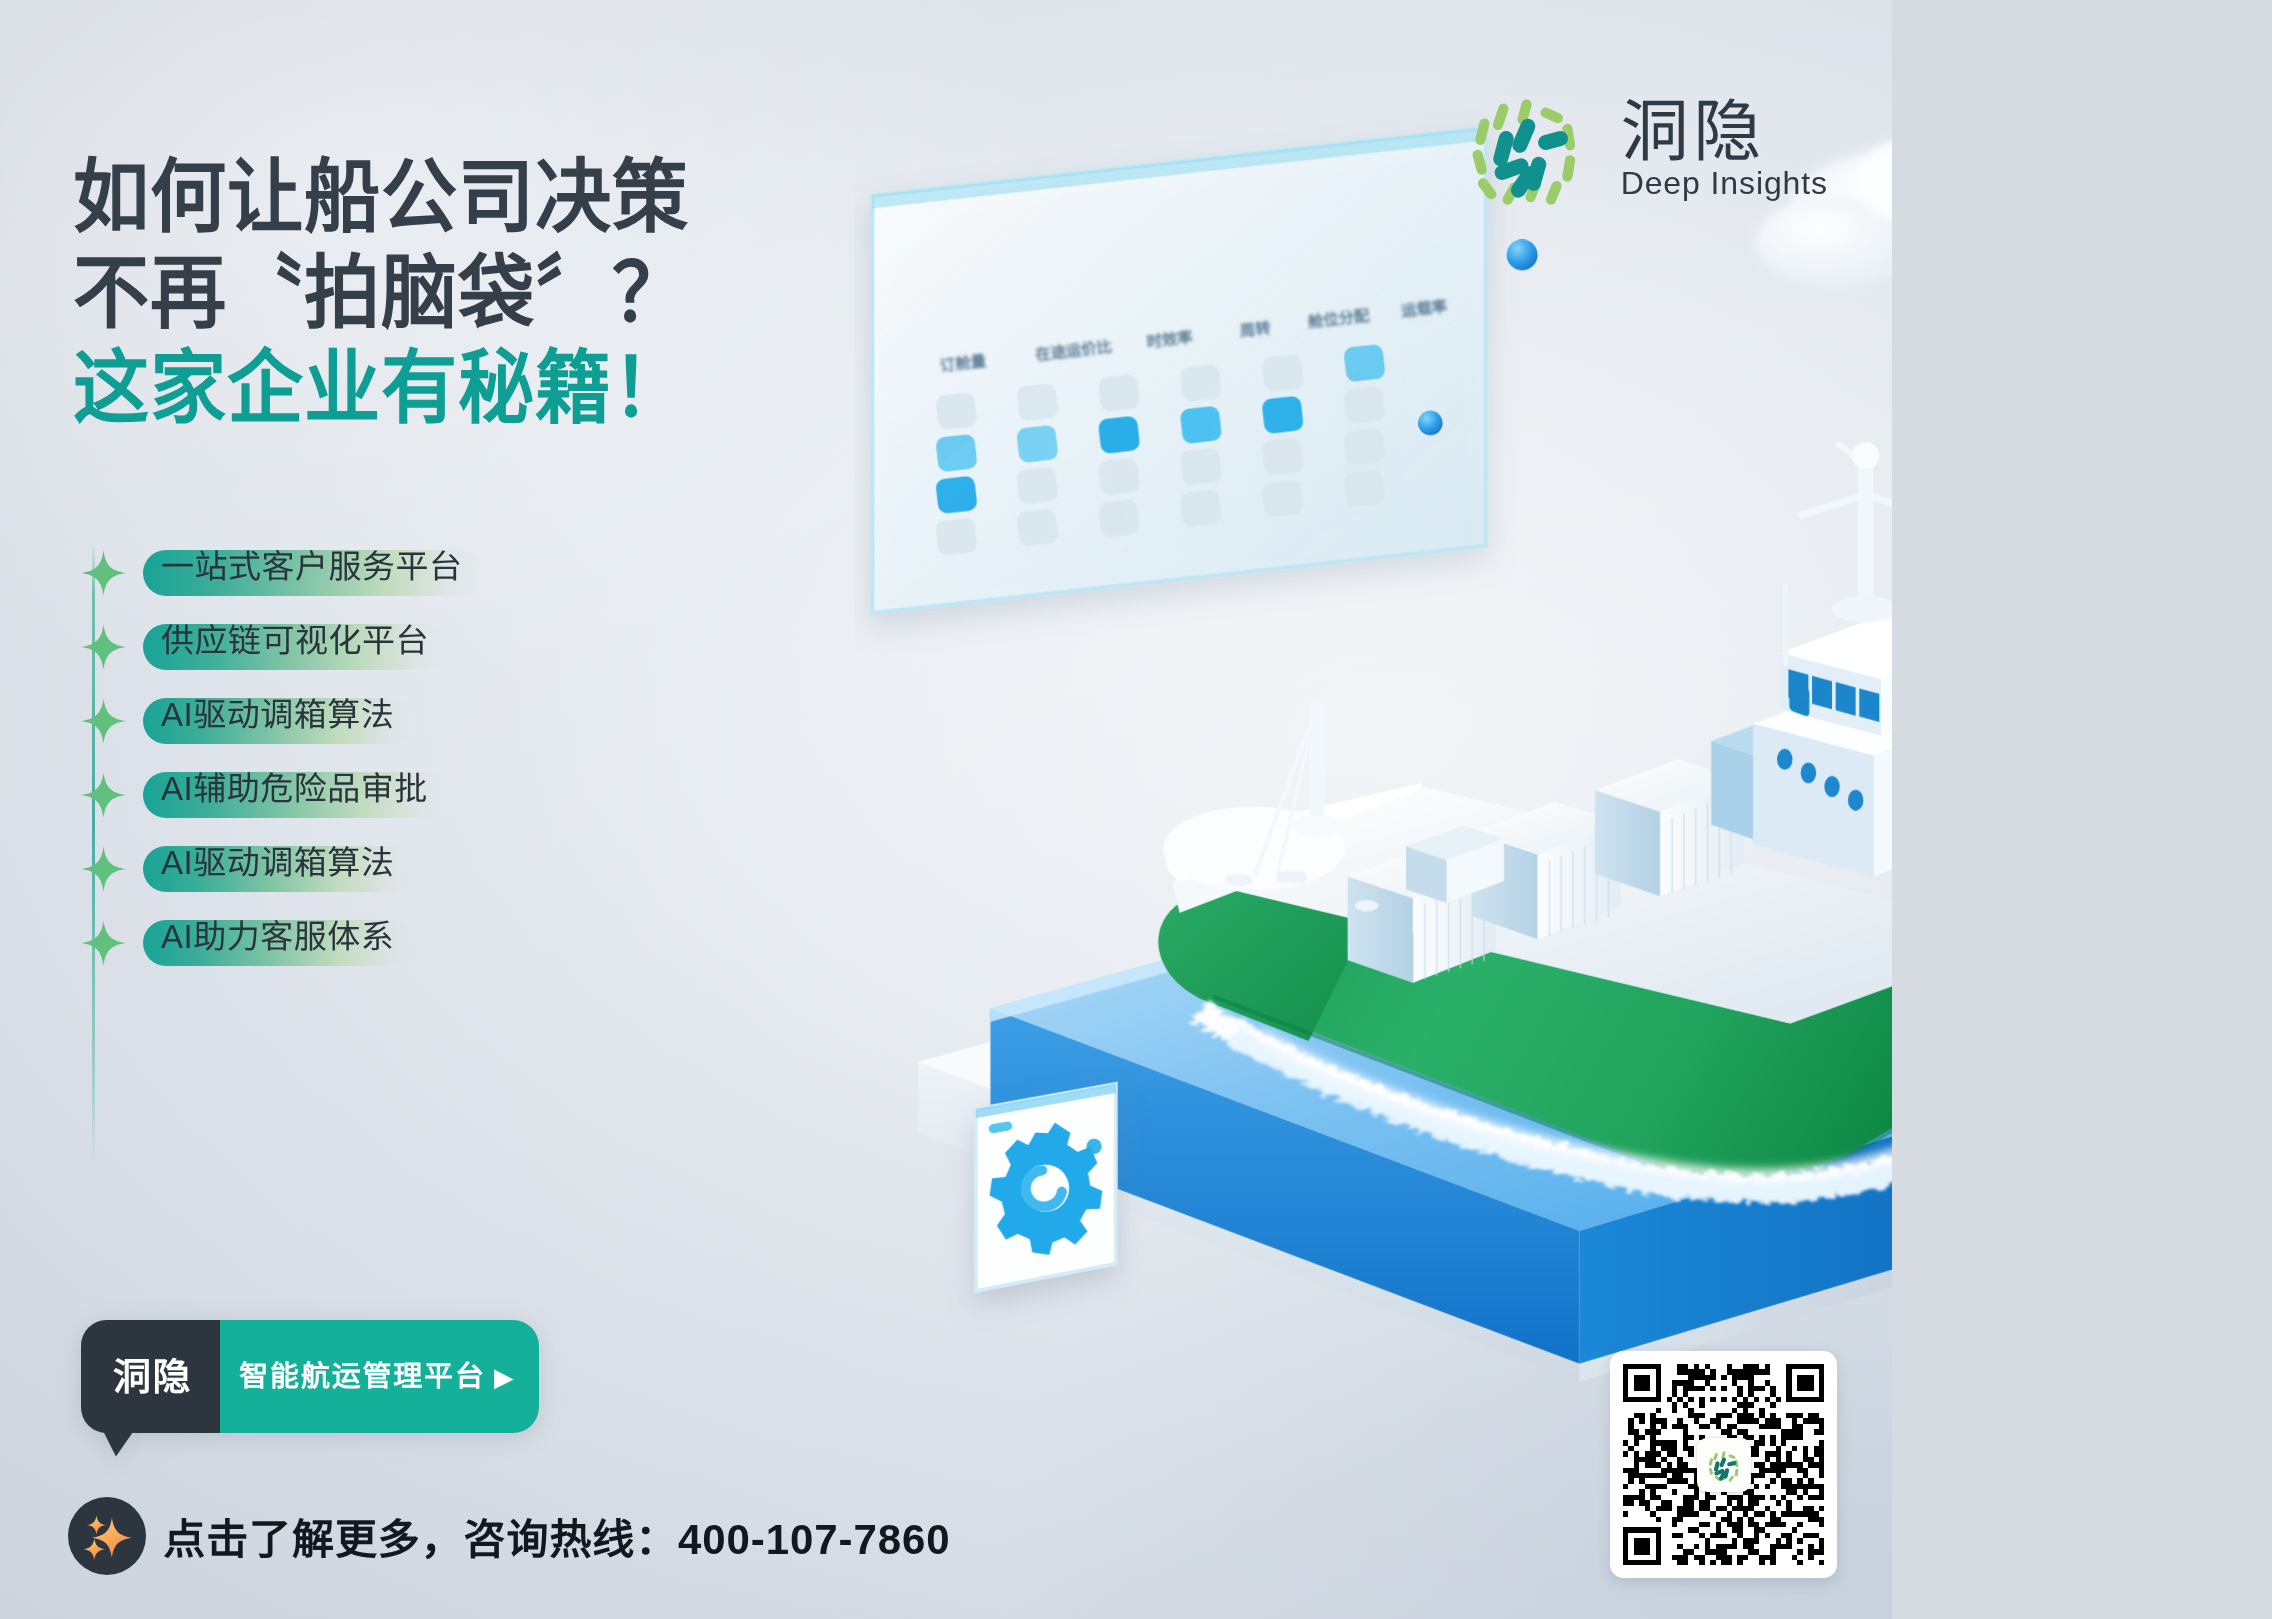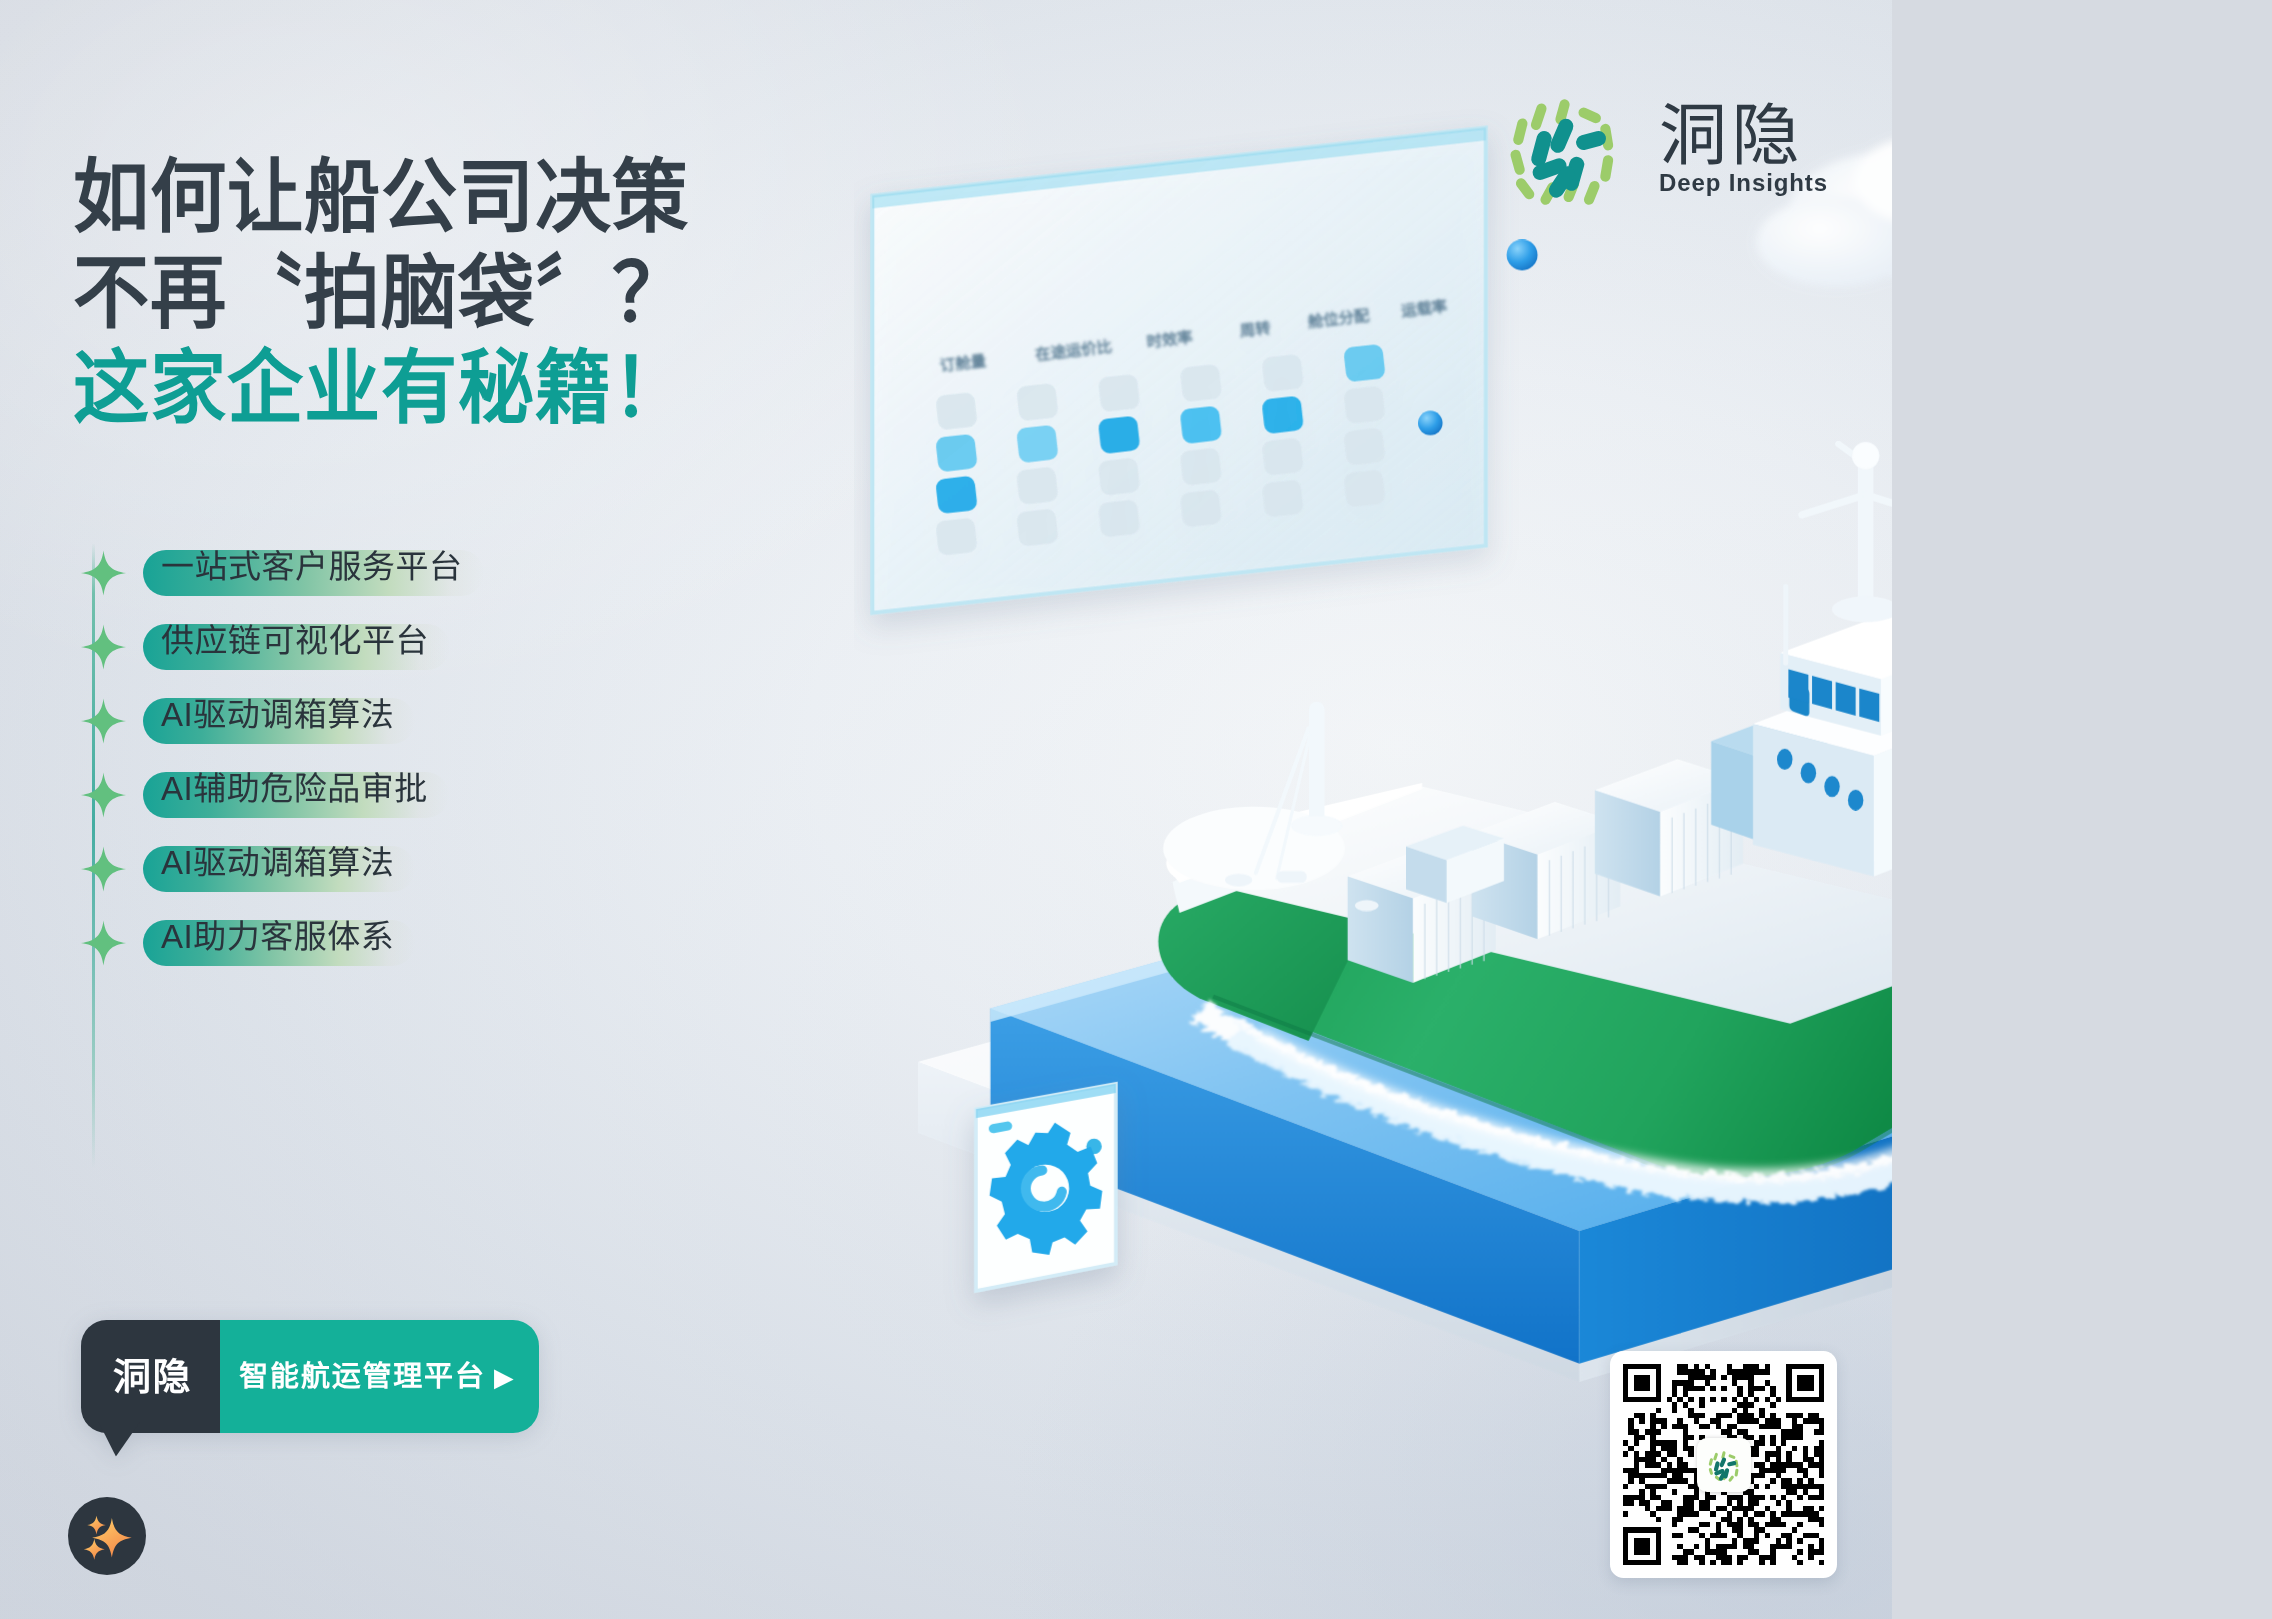--- a/index.html
+++ b/index.html
@@ -123,21 +123,21 @@
   }
   .hotline-text{
     font-size:42px;font-weight:700;color:#11181e;letter-spacing:0.9px;white-space:nowrap;
   }
 
   
   .logo{position:absolute;right:64px;top:80px;display:flex;align-items:center;gap:21px;}
   .logo-mark{width:136px;height:136px;flex:none;}
   .logo-words{display:flex;flex-direction:column;justify-content:center;gap:2.7px;}
   .logo-cn{font-size:68px;font-weight:500;color:#2f3a44;letter-spacing:4.5px;line-height:1;}
-  .logo-en{font-size:24px;font-weight:700;color:#2f3a44;letter-spacing:0.9px;line-height:1;
+  .logo-en{font-size:32px;font-weight:400;color:#2f3a44;letter-spacing:0.9px;line-height:1;
            text-align:right;}
 
   
   .qr-wrap{
     position:absolute;right:55px;bottom:41px;
     width:227px;height:227px;background:#ffffff;border-radius:13.6px;
     padding:12.7px;box-shadow:0 4.5px 13.6px rgba(70,90,115,.16);
   }
   .qr-canvas{position:relative;width:100%;height:100%;}
   .qr-logo{
@@ -616,20 +616,21 @@
           <linearGradient id="spg" x1="0" y1="0" x2="0.6" y2="1">
             <stop offset="0" stop-color="#ffd36b"></stop>
             <stop offset="1" stop-color="#f58a4a"></stop>
           </linearGradient>
         </defs>
         <path d="M58 18 C62 42 70 50 94 54 C70 58 62 66 58 90 C54 66 46 58 22 54 C46 50 54 42 58 18 Z" fill="url(#spg)"></path>
         <path d="M30 14 C32 25 36 29 47 31 C36 33 32 37 30 48 C28 37 24 33 13 31 C24 29 28 25 30 14 Z" fill="url(#spg)"></path>
         <path d="M26 56 C28 68 33 73 45 75 C33 77 28 82 26 94 C24 82 19 77 7 75 C19 73 24 68 26 56 Z" fill="url(#spg)"></path>
       </svg>
     </div>
+    <span class="hotline-text">点击了解更多，咨询热线：400-107-7860</span>
   </div>
 
   <div class="logo">
     <svg class="logo-mark" viewBox="0 0 200 200">
       <g stroke-linecap="round" fill="none">
         <g stroke="#9ccc6a" stroke-width="15">
           <path d="M58 42 L50 66"></path>
           <path d="M92 36 L86 58"></path>
           <path d="M120 48 L138 56"></path>
           <path d="M30 64 L24 88"></path>

